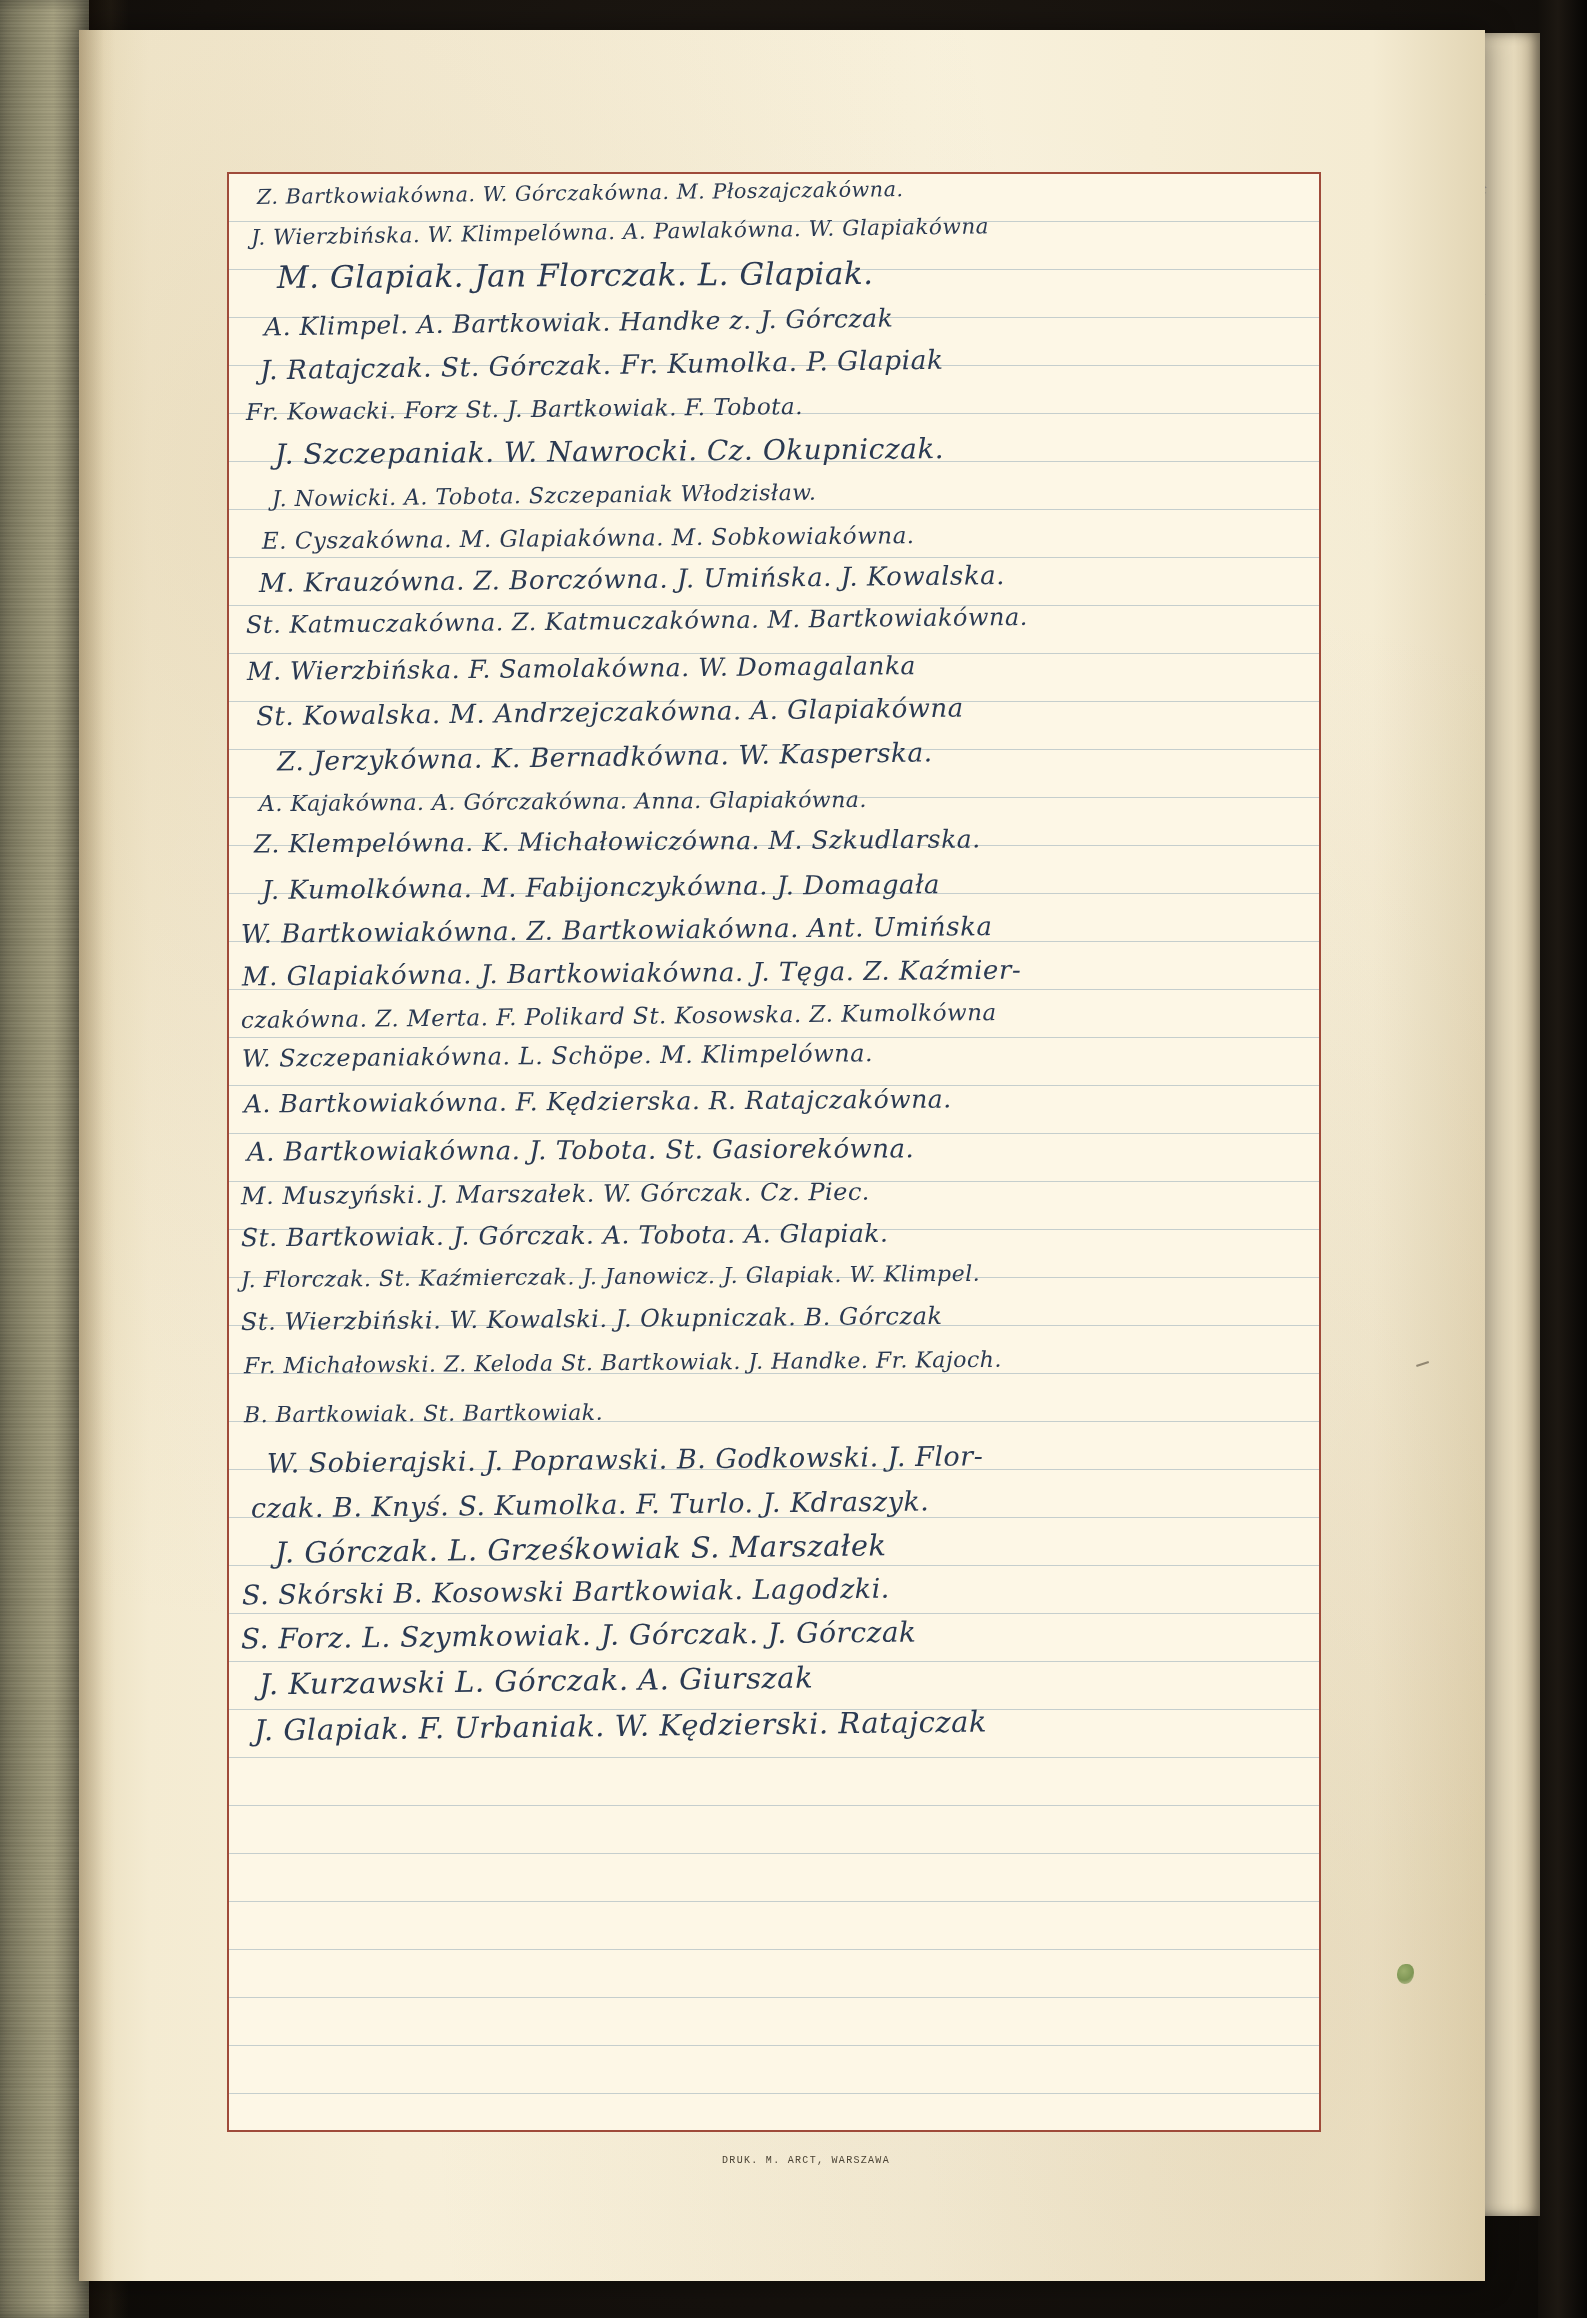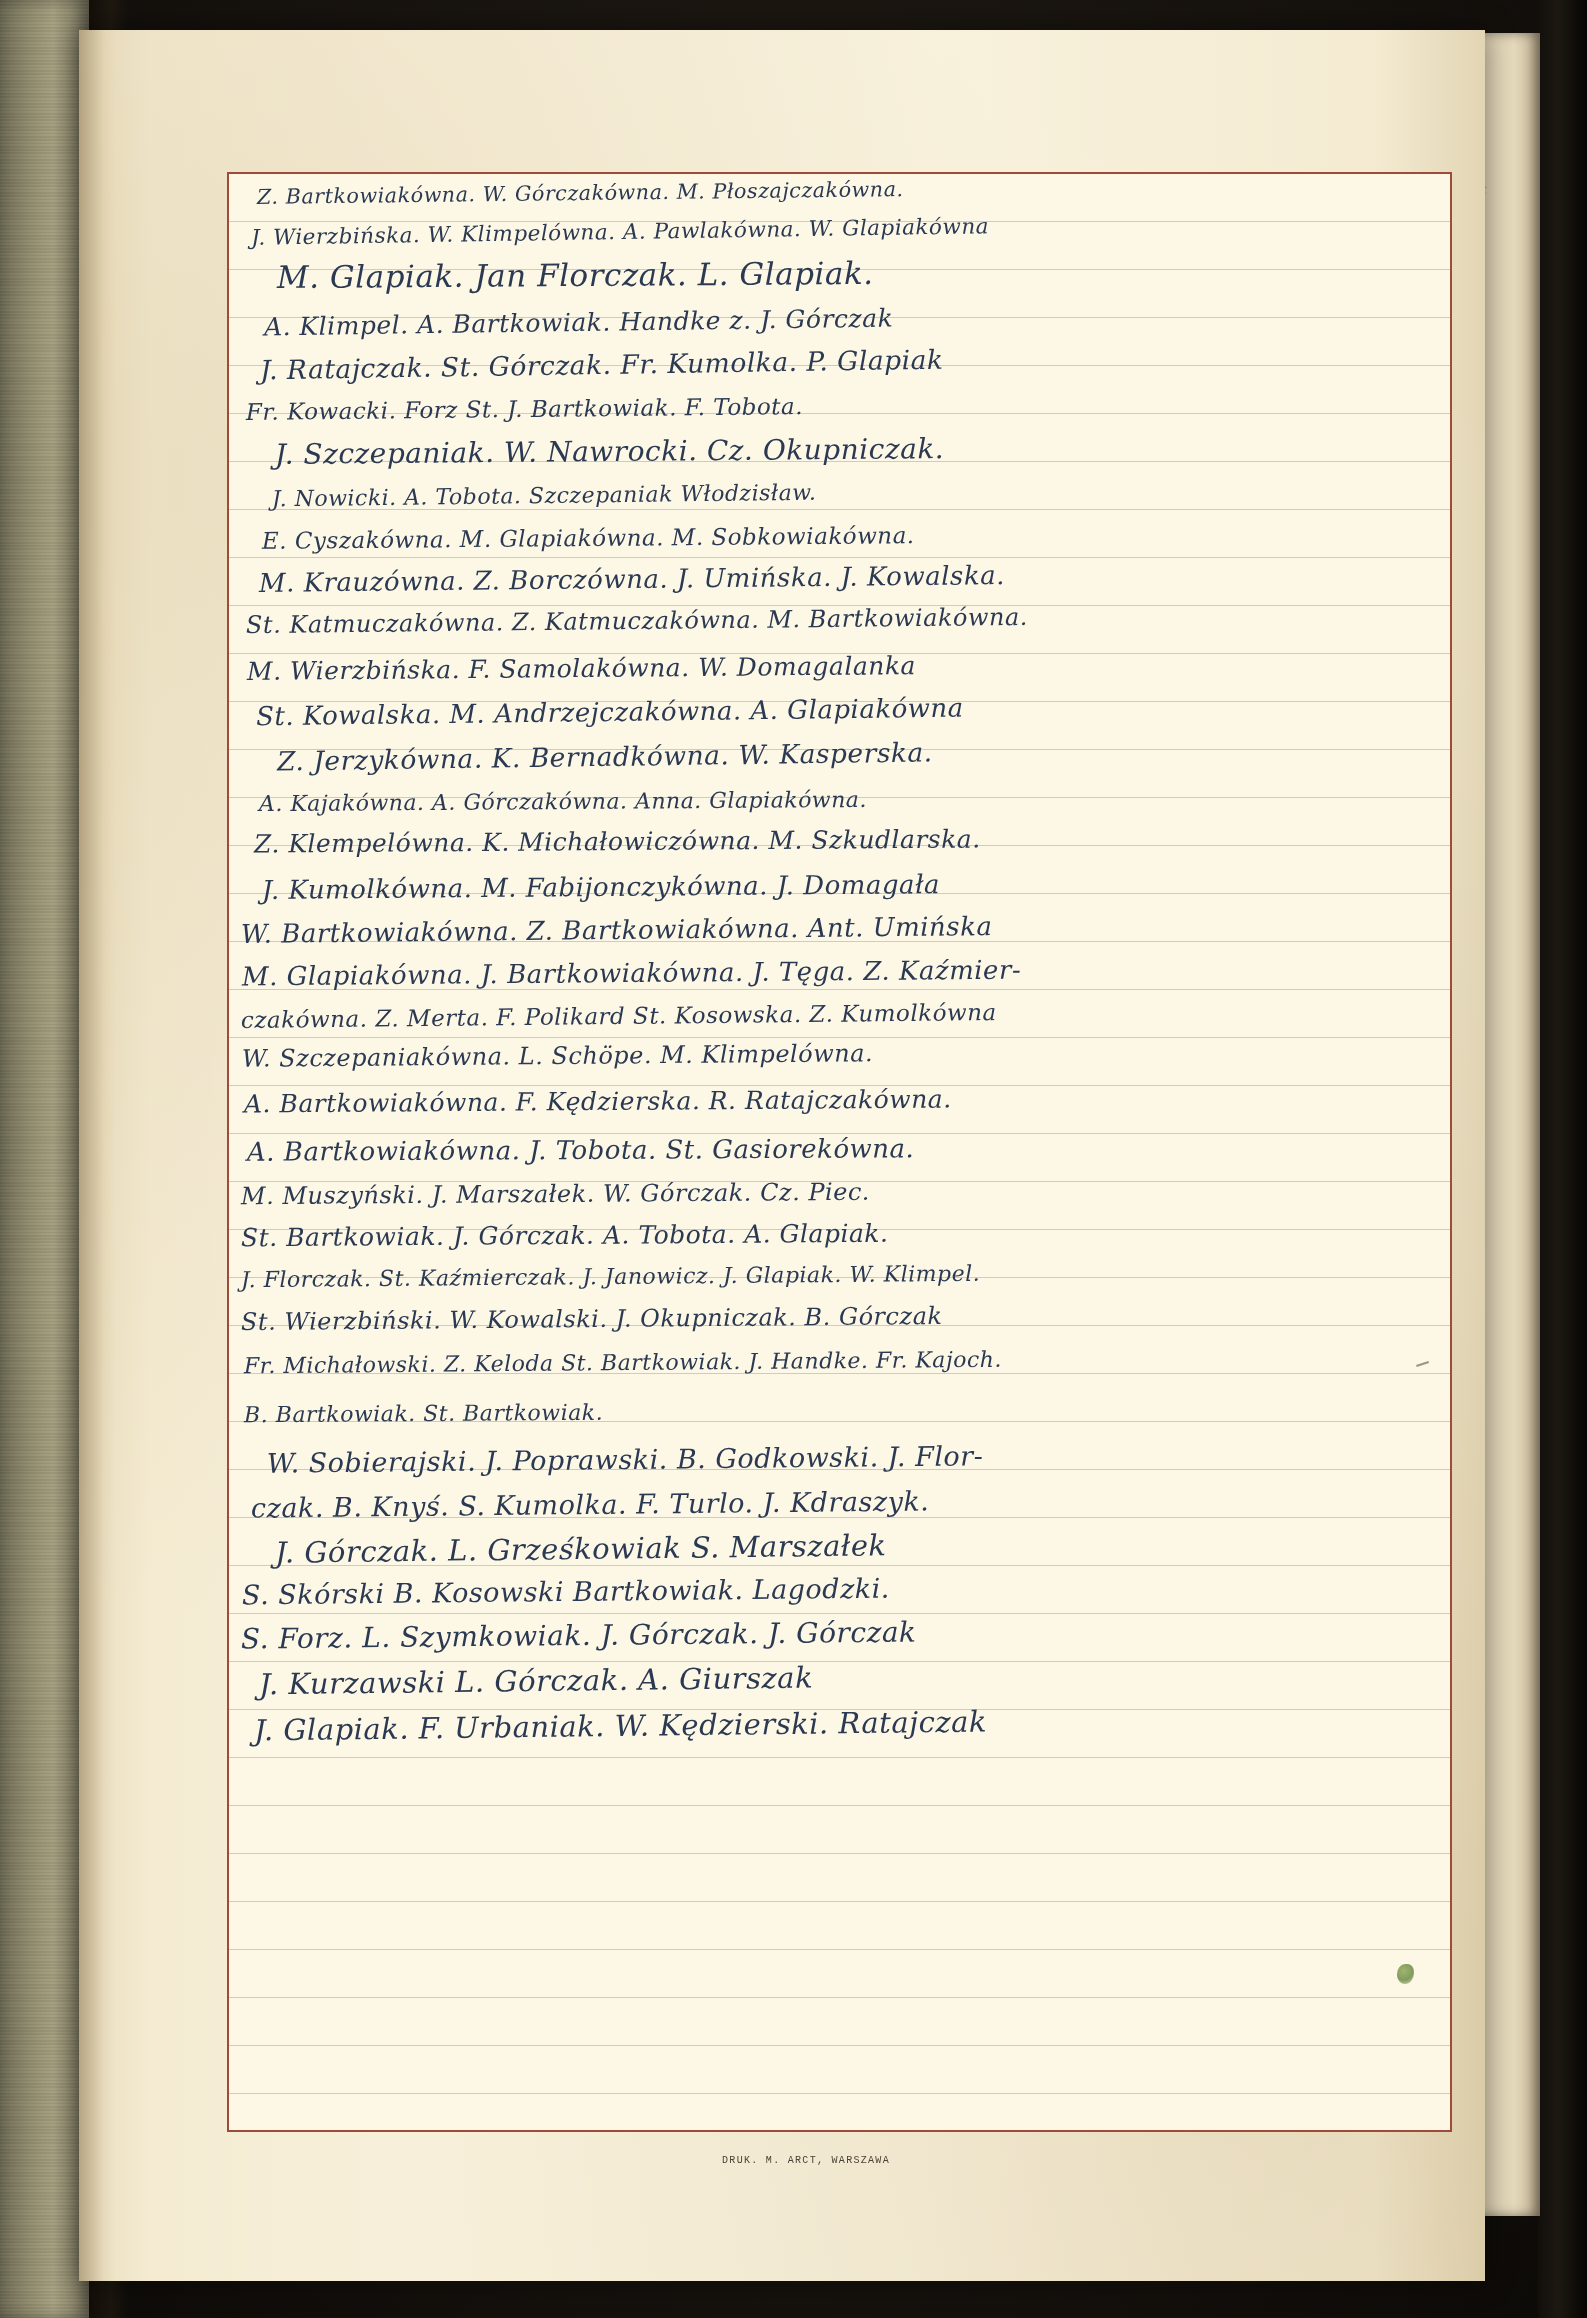--- a/index.html
+++ b/index.html
@@ -114,21 +114,21 @@
     width: 36px;
     height: 2251px;
     background: linear-gradient(90deg, rgba(120,98,62,0.45) 0%, rgba(190,168,124,0.12) 70%, rgba(0,0,0,0) 100%);
   }
 
   
   .frame {
     position: absolute;
     top: 172px;
     left: 227px;
-    width: 1225px;
+    width: 1094px;
     height: 1960px;
     border: 2.5px solid #9f4b3a;
     background: #fdf7e6;
     box-sizing: border-box;
     overflow: hidden;
   }
   .rules {
     position: absolute;
     inset: 0;
     background: repeating-linear-gradient(

